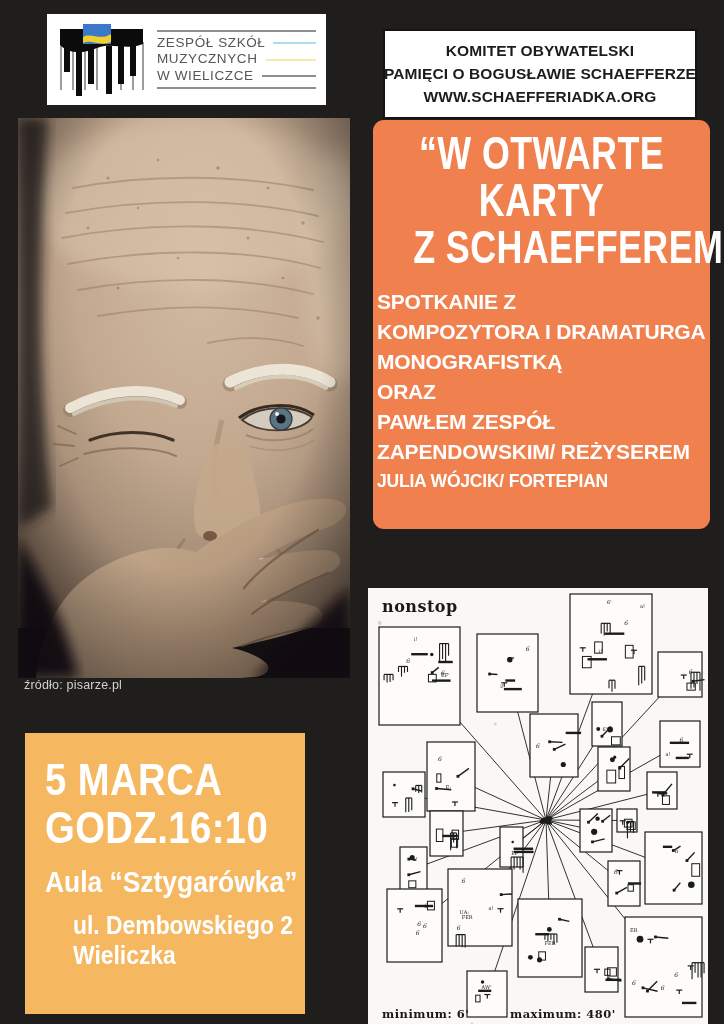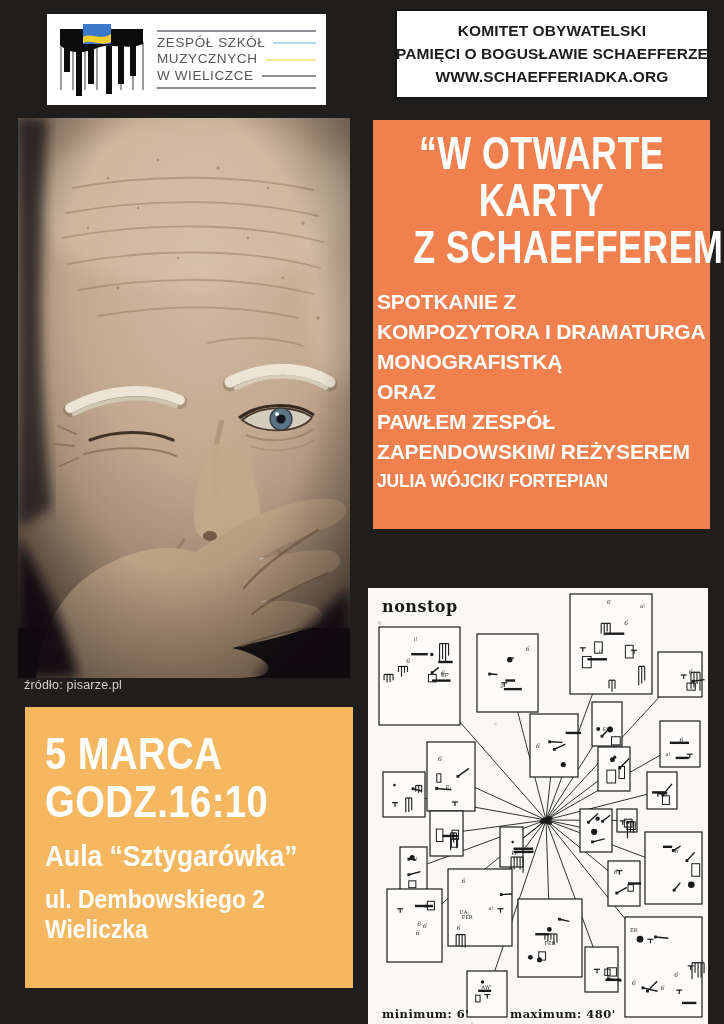--- a/index.html
+++ b/index.html
@@ -10,50 +10,50 @@
   .logo-box{position:absolute;left:47px;top:14px;width:279px;height:91px;background:#fff;
             display:flex;align-items:center;}
   .logo-piano{margin-left:8px;flex:0 0 auto;}
   .logo-textwrap{margin-left:10px;flex:1;padding-right:10px;}
   .logo-rule{height:2px;background:#8c8f93;margin:3px 0;}
   .logo-line{display:flex;align-items:center;font-size:13.5px;font-weight:500;color:#55565a;
              letter-spacing:.6px;line-height:16.5px;white-space:nowrap;}
   .logo-dash{height:2px;margin-left:8px;flex:1;}
 
   
-  .committee-box{position:absolute;left:383px;top:9px;width:314px;height:90px;background:#fff;
+  .committee-box{position:absolute;left:383px;top:29px;width:314px;height:90px;background:#fff;
                  border:2px solid #141414;box-sizing:border-box;display:flex;flex-direction:column;
-                 justify-content:center;align-items:center;gap:5px;margin-left:12px;}
+                 justify-content:center;align-items:center;gap:5px;}
   .committee-line{font-size:15.5px;font-weight:700;color:#1c1c1c;letter-spacing:.1px;white-space:nowrap;}
 
   
   .photo{position:absolute;left:18px;top:118px;width:332px;height:560px;overflow:hidden;background:#181417;}
   .photo-caption{position:absolute;left:24px;top:678px;font-size:12.5px;color:#d4d0cd;letter-spacing:.2px;}
 
   
   .event-panel{position:absolute;left:373px;top:120px;width:337px;height:409px;background:#F0814E;
                color:#fff;box-sizing:border-box;padding:10px 4px 0 4px;}
   .event-title{text-align:center;margin-top:0;}
   .event-title .tline{display:block;font-size:46px;font-weight:800;line-height:47px;letter-spacing:.5px;
                       transform:scaleX(.78);transform-origin:50% 50%;white-space:nowrap;}
   .event-details{margin-top:16px;}
   .event-details .dline{font-size:21px;font-weight:700;line-height:30px;letter-spacing:-.2px;white-space:nowrap;}
   .event-pianist{margin-top:2px;font-size:17.5px;font-weight:700;line-height:24px;letter-spacing:-.2px;}
 
   
   .score-panel{position:absolute;left:368px;top:549px;width:340px;height:453px;background:#FAF8F5;}
 
   
-  .date-panel{position:absolute;left:25px;top:707px;width:328px;height:281px;background:#F5B760;
+  .date-panel{position:absolute;left:25px;top:733px;width:280px;height:281px;background:#F5B760;
               color:#fff;box-sizing:border-box;padding:23px 10px 0 20px;}
   .date-heading .hline{display:block;font-size:45px;font-weight:800;line-height:48px;
                        transform:scaleX(.85);transform-origin:0 50%;white-space:nowrap;letter-spacing:.5px;}
   .venue-line{margin-top:13px;font-size:30px;font-weight:700;line-height:34px;
               transform:scaleX(.88);transform-origin:0 50%;white-space:nowrap;}
-  .address{margin-top:11px;}
+  .address{margin-top:11px;margin-left:28px;}
   .address .aline{display:block;font-size:26px;font-weight:700;line-height:30px;
                   transform:scaleX(.88);transform-origin:0 50%;white-space:nowrap;}
 </style>
 </head>
 <body>
 
 <div class="poster">
 
   <div class="logo-box">
     <svg class="logo-piano" width="92" height="80" viewBox="0 0 92 80">
@@ -229,21 +229,21 @@
         <path d="M252,496 C264,492 276,489 288,487"></path>
       </g>
 
       <path d="M0,420 C30,470 52,520 60,560 L0,560 Z" fill="#141115" opacity=".95" filter="url(#b6)"></path>
       <path d="M332,470 L332,560 L236,560 C268,532 300,498 332,470 Z" fill="#131014" opacity=".9" filter="url(#b6)"></path>
       <rect width="332" height="560" fill="url(#vign)"></rect>
     </svg>
   </div>
   <div class="photo-caption">źródło: pisarze.pl</div>
 
-  <div class="event-panel" style="background: rgb(240, 129, 78);">
+  <div class="event-panel" style="background: rgb(240, 129, 78); border-radius: 11px;">
     <div class="event-title">
       <span class="tline">“W OTWARTE</span>
       <span class="tline">KARTY</span>
       <span class="tline">Z SCHAEFFEREM”</span>
     </div>
     <div class="event-details">
       <div class="dline">SPOTKANIE Z</div>
       <div class="dline">KOMPOZYTORA I DRAMATURGA</div>
       <div class="dline">MONOGRAFISTKĄ</div>
       <div class="dline">ORAZ</div>

